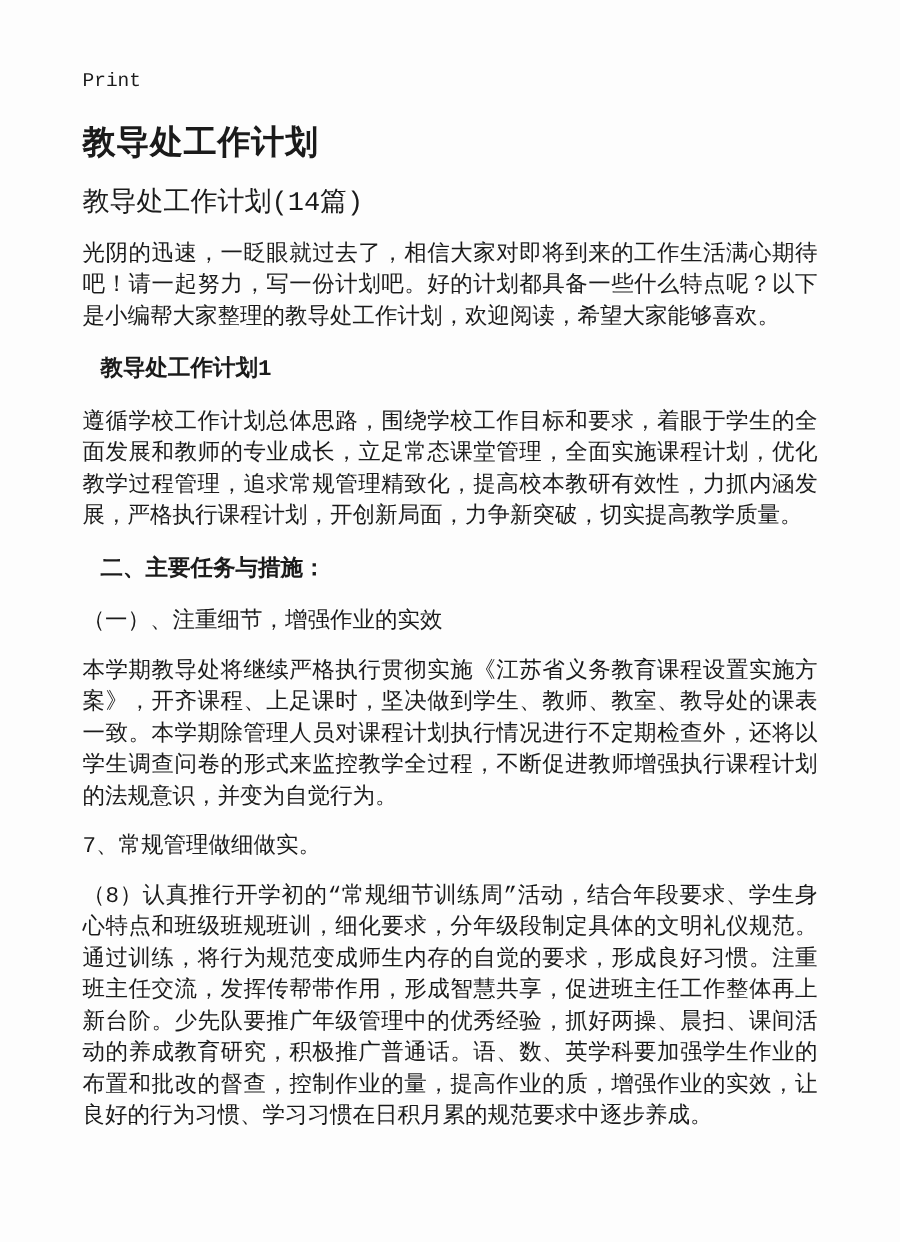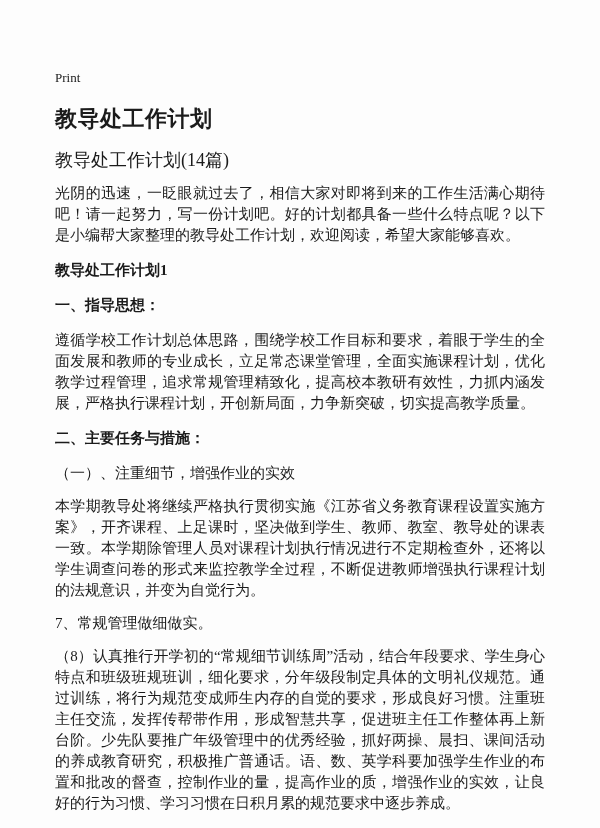--- a/index.html
+++ b/index.html
@@ -6,23 +6,23 @@
     margin: 0;
     padding: 0;
     background: #fdfdfd;
   }
   .page {
     position: relative;
     width: 600px;
     height: 828px;
     background: #fdfdfd;
     color: #1b1b1b;
-    font-family: Liberation Serif, serif;
+    font-family: Liberation Mono, monospace;
     box-sizing: border-box;
-    padding: 68px 55px 0 55px;
+    padding: 44px 55px 0 55px;
     overflow: hidden;
   }
   .print-link {
     font-size: 13px;
     line-height: 16px;
     color: #1b1b1b;
     text-decoration: none;
     display: inline-block;
   }
   .doc-title {
@@ -40,39 +40,38 @@
   .para {
     font-size: 15px;
     line-height: 21px;
     text-align: justify;
     margin: 12px 0;
   }
   .heading {
     font-size: 15px;
     line-height: 21px;
     font-weight: bold;
-    margin: 14px 0;
+    margin: 14px 12px;
   }
 </style>
 </head>
 <body>
 
 <div class="page">
 
   <a class="print-link" href="#">Print</a>
 
   <h1 class="doc-title">教导处工作计划</h1>
 
   <div class="doc-subtitle">教导处工作计划(14篇)</div>
 
   <p class="para">光阴的迅速，一眨眼就过去了，相信大家对即将到来的工作生活满心期待吧！请一起努力，写一份计划吧。好的计划都具备一些什么特点呢？以下是小编帮大家整理的教导处工作计划，欢迎阅读，希望大家能够喜欢。</p>
 
   <h2 class="heading">教导处工作计划1</h2>
 
-  <h3 class="heading">一、指导思想：</h3>
 
   <p class="para">遵循学校工作计划总体思路，围绕学校工作目标和要求，着眼于学生的全面发展和教师的专业成长，立足常态课堂管理，全面实施课程计划，优化教学过程管理，追求常规管理精致化，提高校本教研有效性，力抓内涵发展，严格执行课程计划，开创新局面，力争新突破，切实提高教学质量。</p>
 
   <h3 class="heading">二、主要任务与措施：</h3>
 
   <p class="para">（一）、注重细节，增强作业的实效</p>
 
 
   <p class="para">本学期教导处将继续严格执行贯彻实施《江苏省义务教育课程设置实施方案》，开齐课程、上足课时，坚决做到学生、教师、教室、教导处的课表一致。本学期除管理人员对课程计划执行情况进行不定期检查外，还将以学生调查问卷的形式来监控教学全过程，不断促进教师增强执行课程计划的法规意识，并变为自觉行为。</p>
 

